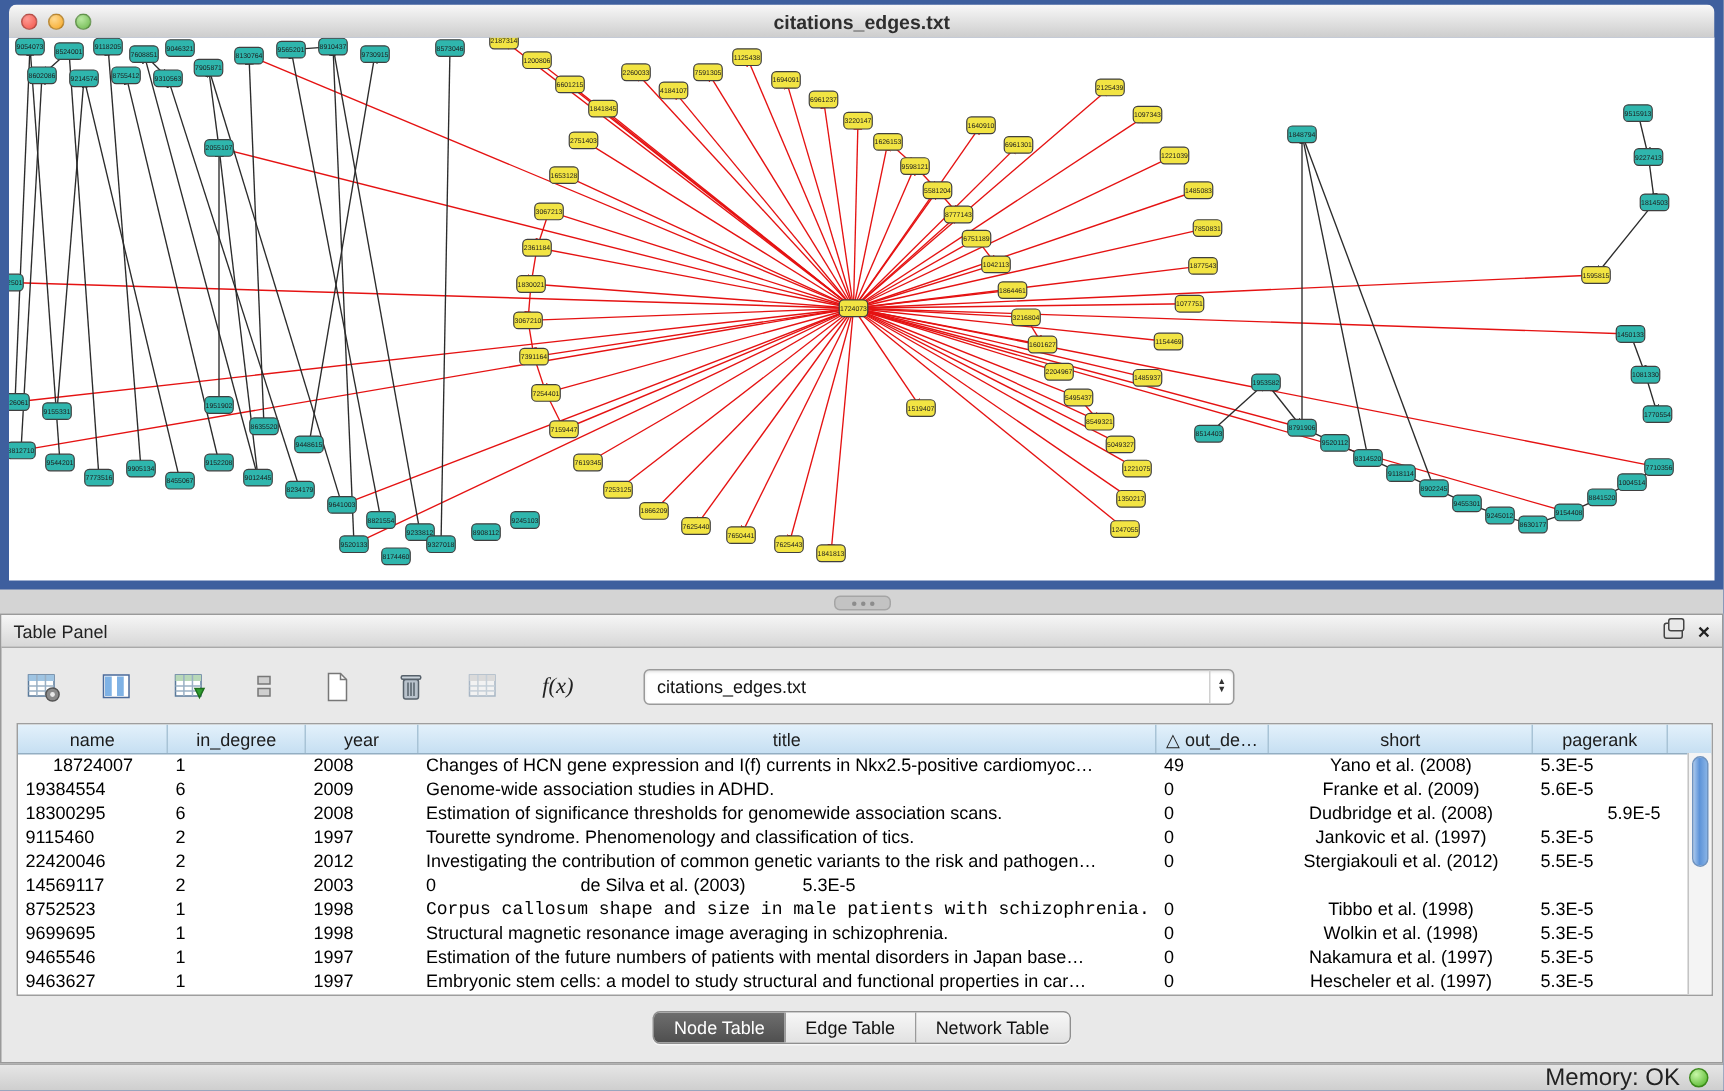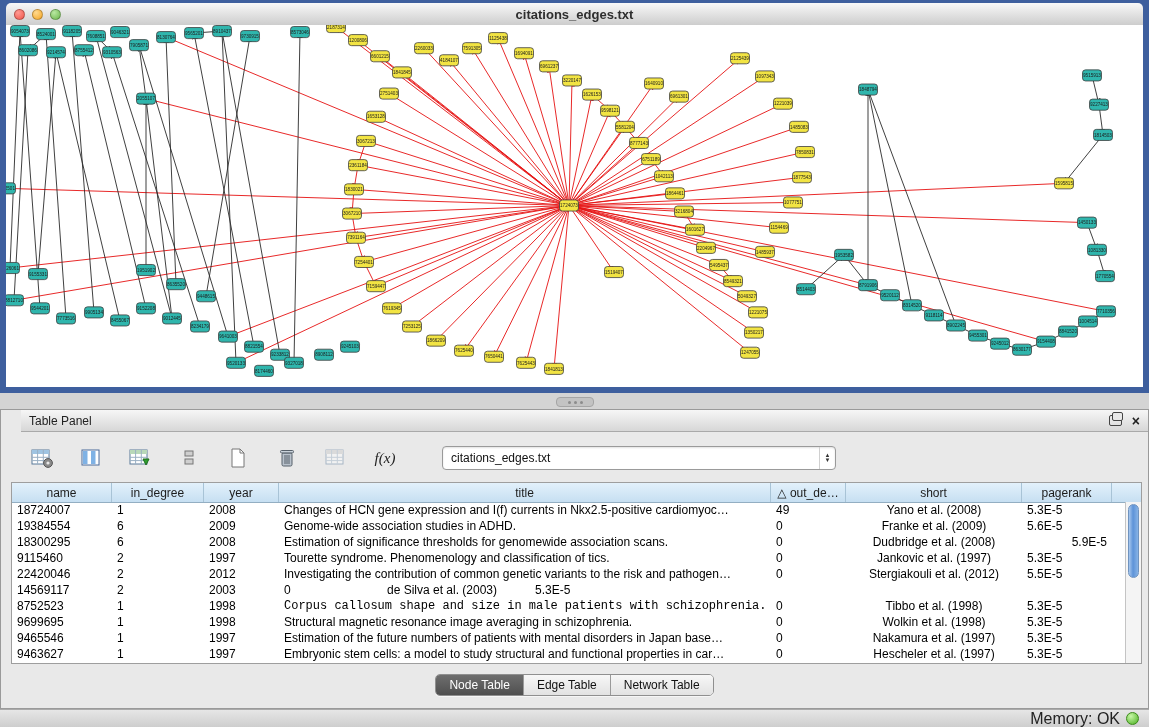--- a/index.html
+++ b/index.html
@@ -41,29 +41,29 @@
   }
   .divider-handle i{width:3px;height:3px;border-radius:50%;background:#8c8c8c;display:block;}
   
   .panel{
     position:absolute;left:0;top:409px;width:1149px;height:300px;
     box-sizing:border-box;border:1px solid #9a9a9a;background:#e9e9e9;
   }
   .panel-header{
     height:21px;background:linear-gradient(#f6f6f6,#d7d7d7);
     border-bottom:1px solid #a9a9a9;display:flex;align-items:center;
-    padding:0 8px;font-size:12px;color:#222;margin-left:20px;
+    padding:0 8px;font-size:12px;color:#222;
   }
   .panel-title{flex:1;}
   .panel-hicons{display:flex;gap:10px;align-items:center;}
   .float-icon{width:11px;height:9px;border:1.5px solid #444;border-radius:2px;position:relative;display:block;}
   .float-icon::after{content:"";position:absolute;left:2px;top:-4px;width:9px;height:7px;border:1.5px solid #444;border-radius:2px;background:#e9e9e9;}
   .close-x{font-size:14px;font-weight:bold;color:#222;line-height:12px;cursor:default;}
   .toolbar{
-    position:absolute;left:27px;top:34px;height:28px;display:flex;align-items:center;gap:21px;
+    position:absolute;left:14px;top:34px;height:28px;display:flex;align-items:center;gap:21px;
   }
   .toolbar-btn{
     width:28px;height:26px;border:none;background:transparent;padding:1px;
     display:flex;align-items:center;justify-content:center;cursor:default;
   }
   .toolbar-btn.disabled{opacity:.45;}
   .fx-label{font-family:"Liberation Serif",serif;font-style:italic;font-size:15px;color:#222;}
   .net-select{
     margin-left:22px;width:392px;height:22px;background:#ffffff;
     border:1px solid #9a9a9a;border-radius:4px;display:flex;align-items:center;
@@ -828,21 +828,21 @@
         <div class="hcell" style="width: 92px;">in_degree</div>
         <div class="hcell" style="width: 75px;">year</div>
         <div class="hcell" style="width: 492px;">title</div>
         <div class="hcell" style="width: 75px;">△ out_de…</div>
         <div class="hcell" style="width: 176px;">short</div>
         <div class="hcell" style="width: 90px;">pagerank</div>
         <div class="hcell" style="flex: 1 1 0%; border-right: none;"></div>
       </div>
     <div class="tbody" id="tbody">
         <div class="trow">
-          <div class="tcell" style="width: 100px; text-align: left;">18724007</div>
+          <div class="tcell" style="width: 100px; text-align: center;">18724007</div>
           <div class="tcell" style="width: 92px; text-align: left;">1</div>
           <div class="tcell" style="width: 75px; text-align: left;">2008</div>
           <div class="tcell" style="width: 492px; text-align: left;">Changes of HCN gene expression and I(f) currents in Nkx2.5-positive cardiomyoc…</div>
           <div class="tcell" style="width: 75px; text-align: left;">49</div>
           <div class="tcell" style="width: 176px; text-align: center;">Yano et al. (2008)</div>
           <div class="tcell" style="width: 90px; text-align: left;">5.3E-5</div>
         </div>
         <div class="trow">
           <div class="tcell" style="width: 100px; text-align: left;">19384554</div>
           <div class="tcell" style="width: 92px; text-align: left;">6</div>

